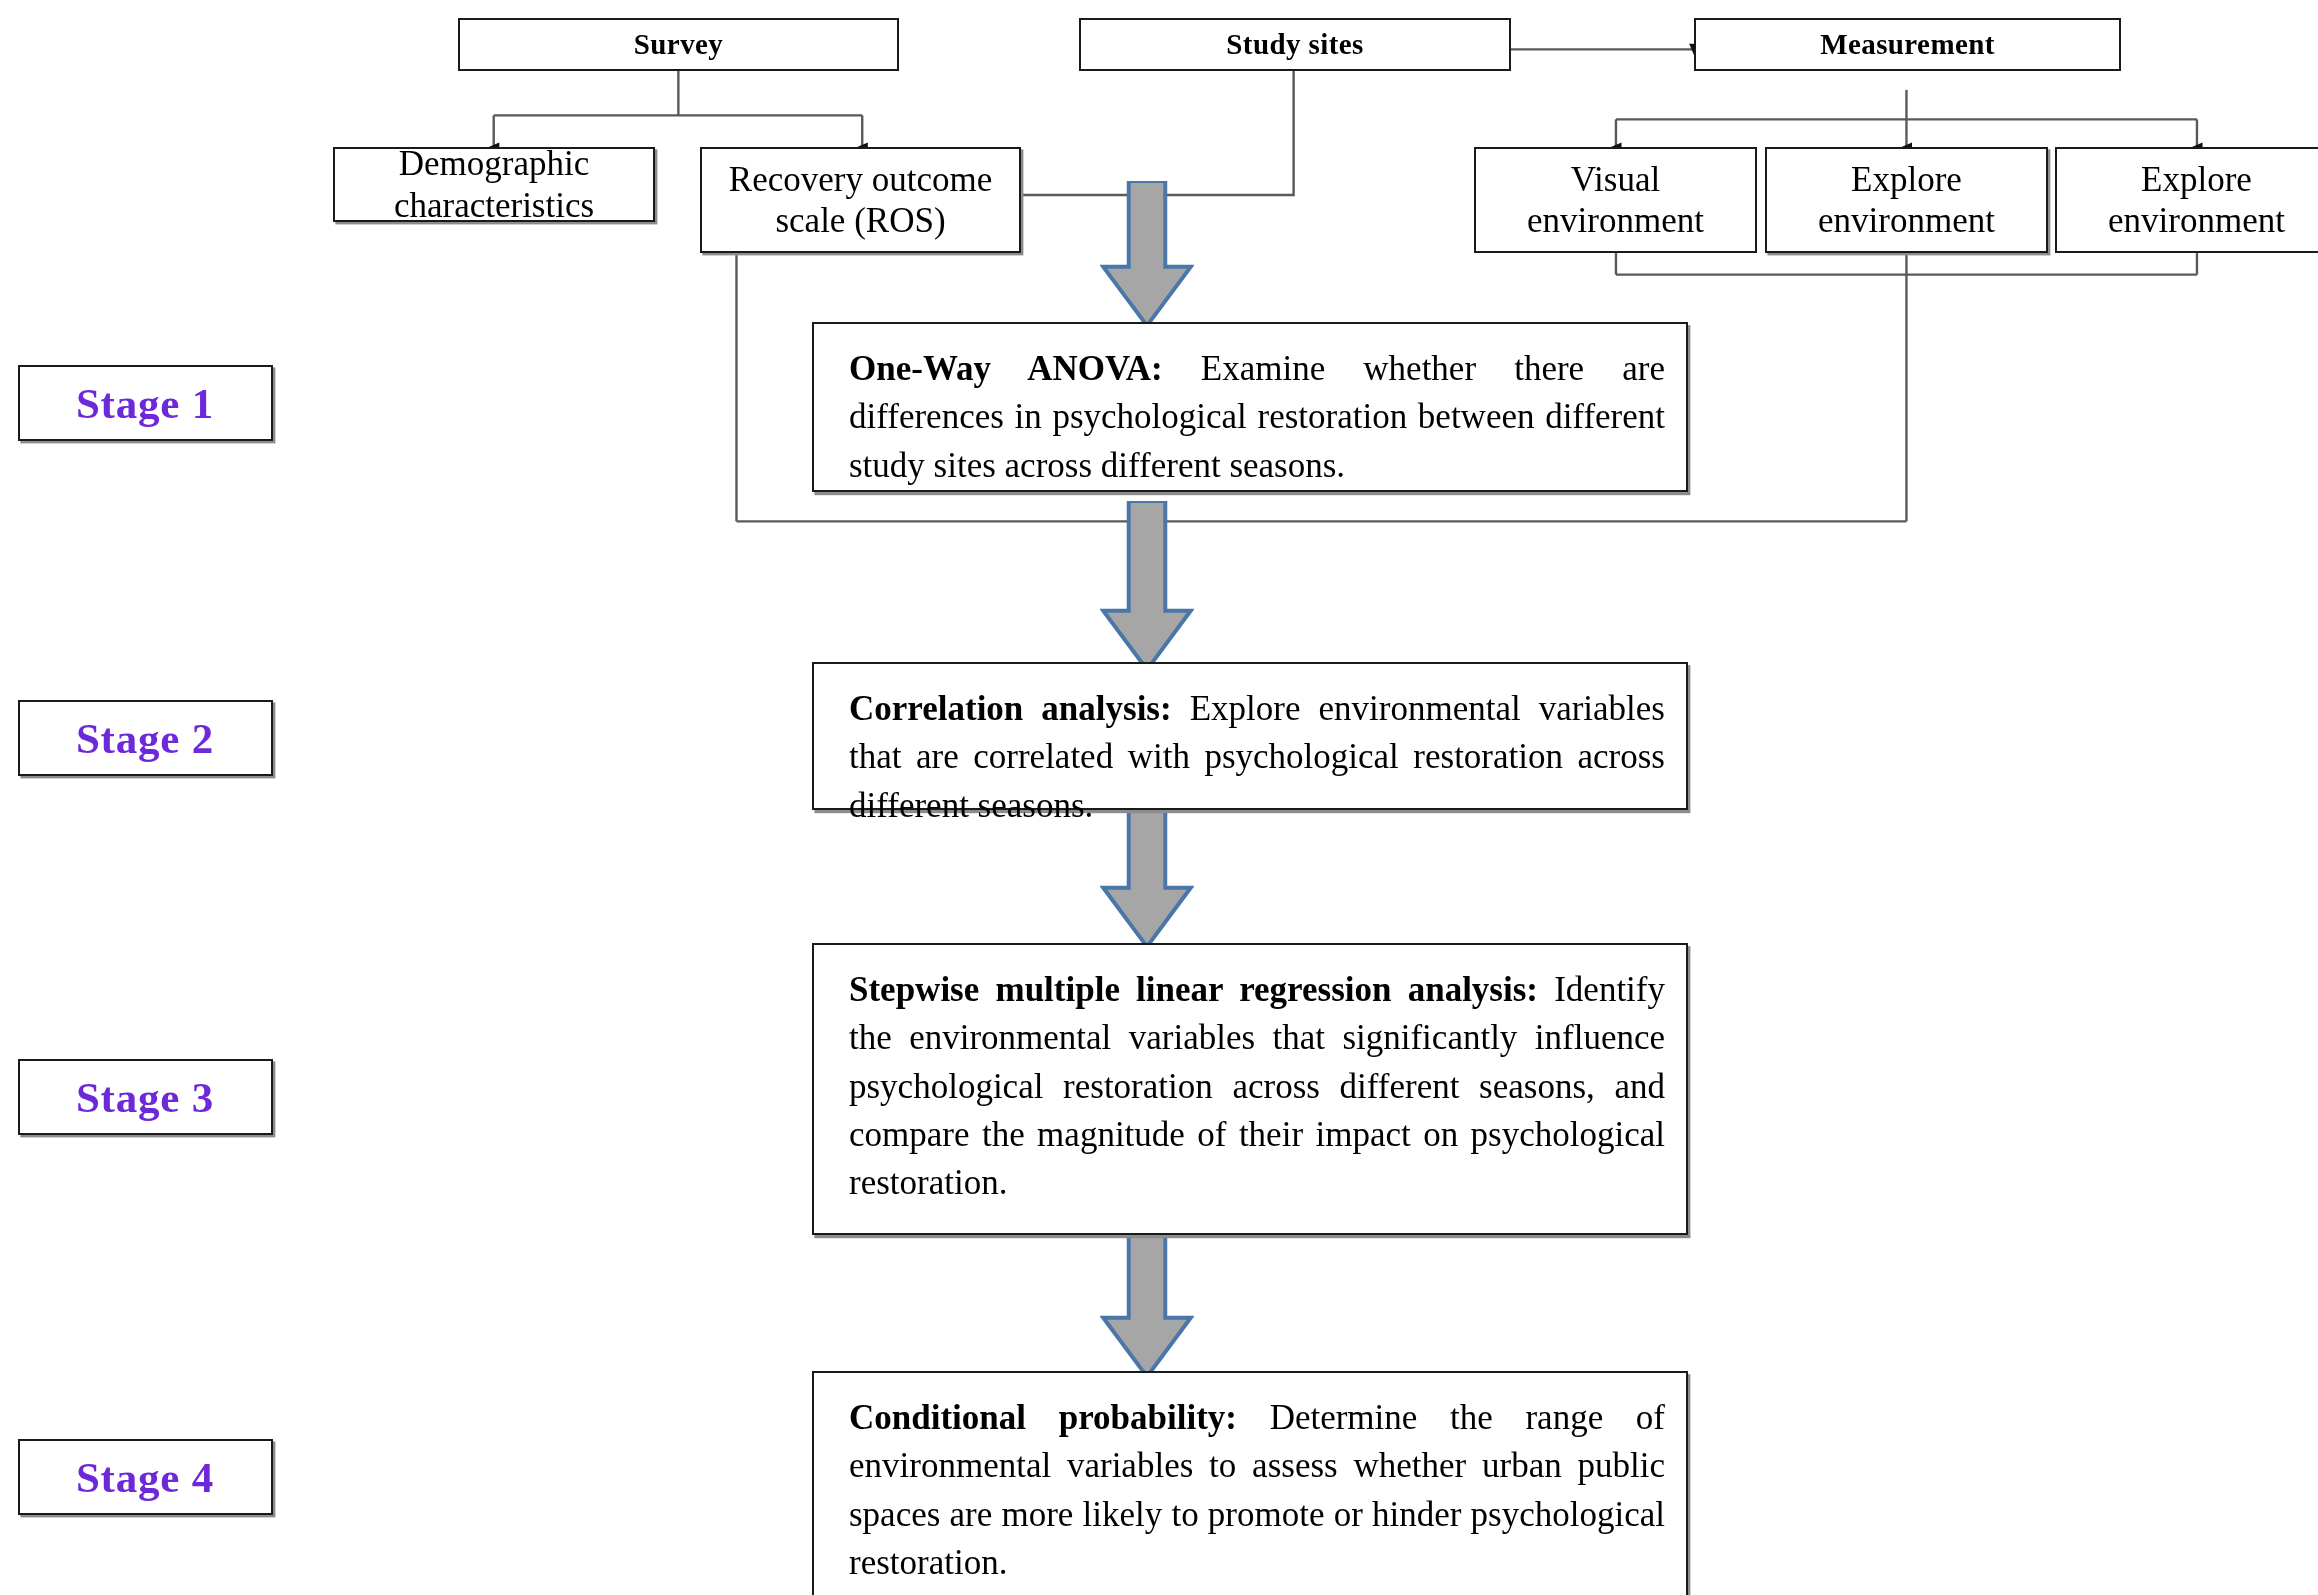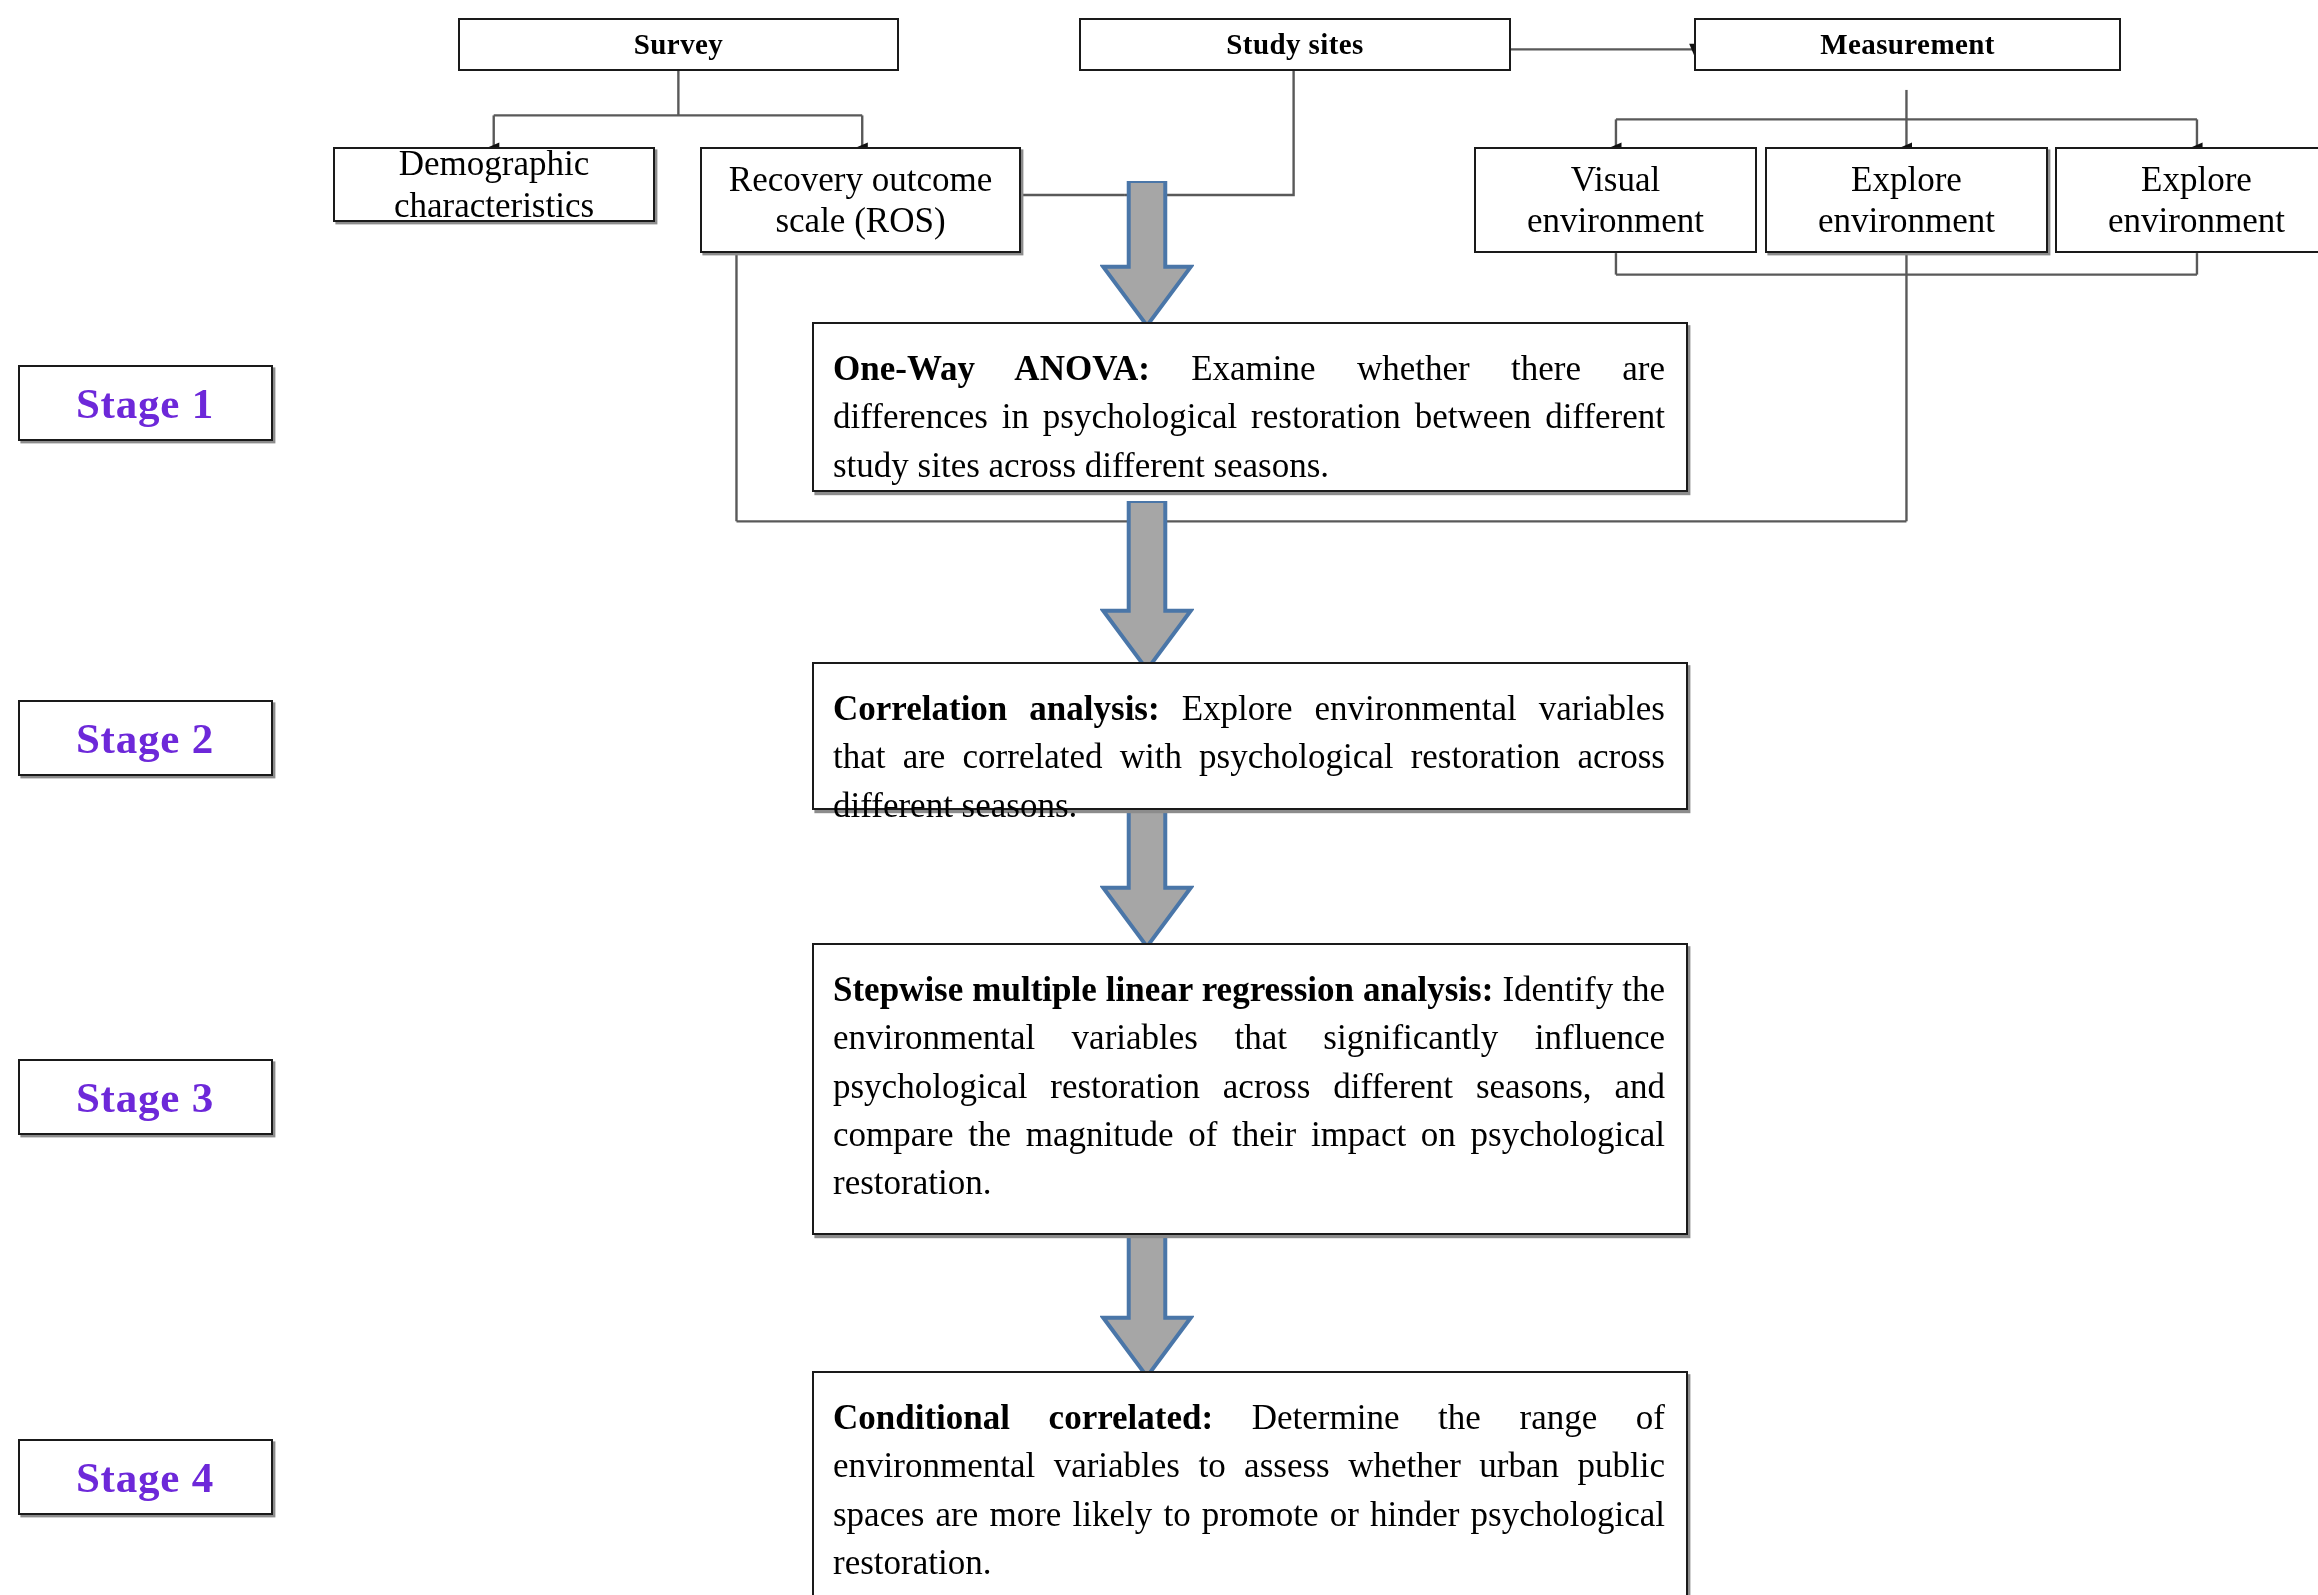--- a/index.html
+++ b/index.html
@@ -57,21 +57,21 @@
     color: #6d28d9;
     letter-spacing: 0.8px;
   }
   
   .panel {
     position: absolute;
     box-sizing: border-box;
     background: #ffffff;
     border: 2.4px solid #1a1a1a;
     box-shadow: 2.4px 3.2px 0 0 #8c8c8c;
-    padding: 21px 21px 16px 19px;
+    padding: 21px 21px 16px 35px;
     font-size: 35px;
     line-height: 1.38;
     color: #000000;
     text-align: justify;
     text-justify: inter-word;
   }
   .panel .lead {
     font-weight: bold;
   }
   
@@ -205,17 +205,17 @@
 
   <div class="panel" style="left:812px; top:662px; width:876px; height:148px;">
     <span class="lead">Correlation analysis:</span><span> Explore environmental variables that are correlated with psychological restoration across different seasons.</span>
   </div>
 
   <div class="panel" style="left:812px; top:943px; width:876px; height:292px;">
     <span class="lead">Stepwise multiple linear regression analysis:</span><span> Identify the environmental variables that significantly influence psychological restoration across different seasons, and compare the magnitude of their impact on psychological restoration.</span>
   </div>
 
   <div class="panel" style="left:812px; top:1371px; width:876px; height:231px;">
-    <span class="lead">Conditional correlated:</span><span> Determine the range of environmental variables to assess whether urban public spaces are more likely to promote or hinder psychological restoration.</span>
+    <span class="lead">Conditional probability:</span><span> Determine the range of environmental variables to assess whether urban public spaces are more likely to promote or hinder psychological restoration.</span>
   </div>
 
 </div>
 
 
 </body></html>

